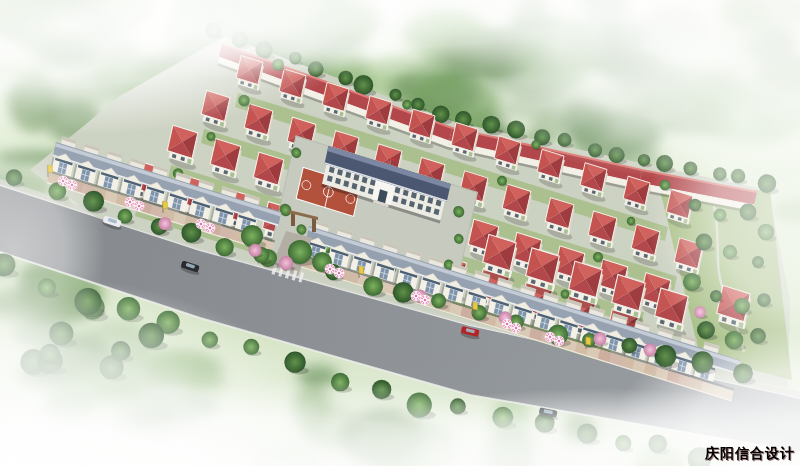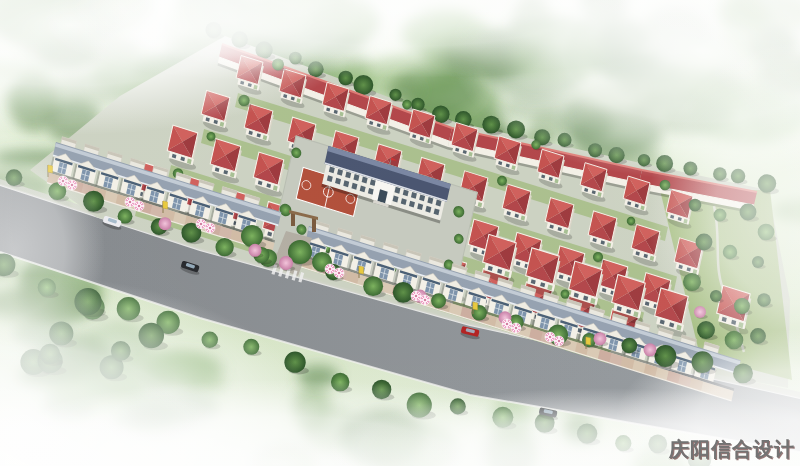--- a/index.html
+++ b/index.html
@@ -1,22 +1,22 @@
 <!DOCTYPE html>
 <html><head>
 <meta charset="utf-8">
 <style>
   html,body{margin:0;padding:0;background:#666;}
   #stage{position:relative;width:800px;height:466px;overflow:hidden;
          font-family:"Liberation Sans",sans-serif;background:#eef4e8;}
   #stage svg{display:block;}
   .watermark{position:absolute;right:5px;bottom:3px;
              font-family:"Liberation Sans",sans-serif;
-             font-size:20px;font-weight:bold;letter-spacing:1px;
-             color:#737373;
+             font-size:14px;font-weight:bold;letter-spacing:1px;
+             color:#000000;
              text-shadow:1px 1px 0 rgba(70,10,10,.55),-1px -1px 0 rgba(255,255,255,.35);
              user-select:none;}
 </style>
 </head>
 <body>
 
 <div id="stage">
 <svg id="scene" width="800" height="466" viewBox="0 0 800 466" aria-label="Aerial bird's-eye rendering of a planned rural residential community: rows of red-roofed villas, two long shop strips with parasols facing a wide gray road, a central community building with basketball court and plaza, tree lines and misty green fields around the site">
   <defs>
     <linearGradient id="bgGrad" x1="0" y1="0" x2="0" y2="1">

